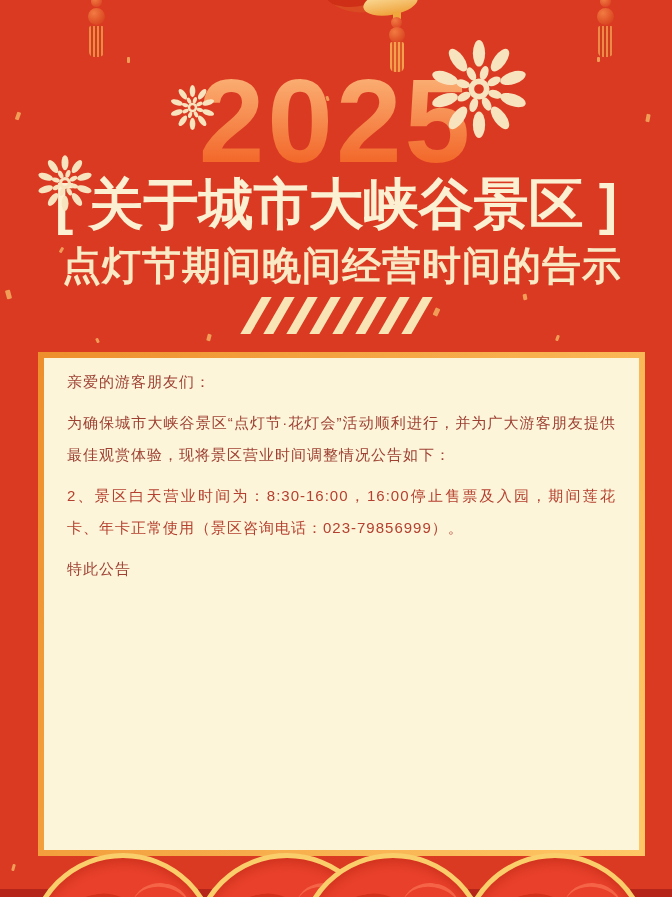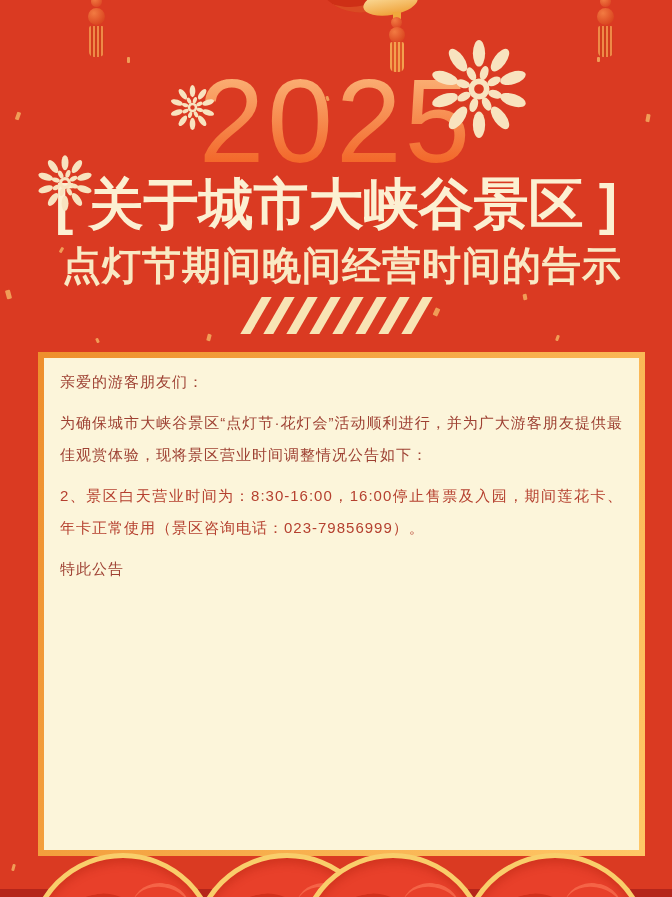--- a/index.html
+++ b/index.html
@@ -34,40 +34,40 @@
   
   .fw{ position:absolute; color:var(--cream,#F8E3BF); z-index:4; }
   .fw svg{ display:block; width:100%; height:100%; fill:currentColor; }
   .fw-large{ left:428px; top:38px; width:102px; height:102px; }
   .fw-medium{ left:169px; top:84px; width:47px; height:47px; }
   .fw-small{ left:36px; top:154px; width:58px; height:58px; }
   
   .speck{ position:absolute; background:rgba(250,200,110,.7); border-radius:1px; }
   
   .year{ position:absolute; left:0; right:0; top:62px; z-index:2; text-align:center;
-     font-size:118px; line-height:1; font-weight:400; letter-spacing:3px;
+     font-size:118px; line-height:1; font-weight:700; letter-spacing:3px;
      background:linear-gradient(180deg,var(--year_top,#FCBB80),var(--year_bottom,#F1591B));
      -webkit-background-clip:text; background-clip:text; color:transparent; }
   .title{ position:absolute; left:0; right:0; top:174px; z-index:3; text-align:center;
      font-size:55px; line-height:1.1; font-weight:800; color:var(--title_text,#FCF0D2); }
   .subtitle{ position:absolute; left:12px; right:0; top:243px; z-index:3; text-align:center;
      font-size:39px; line-height:1.2; font-weight:800; letter-spacing:1px;
      color:var(--subtitle_text,#F9E9C4); }
   .slashes{ position:absolute; left:0; right:0; top:297px; z-index:3;
      display:flex; justify-content:center; gap:13px; }
   .slash{ width:10px; height:37px; background:var(--slash_color,#F8E4B5); transform:skewX(-30deg); }
   
   .card{ position:absolute; left:38px; top:352px; width:607px; height:504px; z-index:5;
      background:var(--card_bg,#FCF5DA);
      border:6px solid transparent;
      border-image:linear-gradient(115deg,var(--card_border_dark,#EE8F2D),var(--card_border_light,#FFC766)) 1;
      padding:8px 16px 0 16px;
      font-size:15px; line-height:32px; letter-spacing:1px;
      color:var(--body_text,#9E4133); text-align:justify; }
-  .card p{ margin:0 0 9px; }
+  .card p{ margin:0 7px 9px; }
   .item1{ font-weight:bold; color:var(--item1_text,#C23A25); }
   .item{ color:var(--item_text,#B5402F); }
   .hl{ background:var(--highlight_bg,#A30D0D); color:var(--highlight_text,#FBEFD8);
      font-weight:bold; padding:3px 4px;
      -webkit-box-decoration-break:clone; box-decoration-break:clone; }
   .closing{ margin-top:2px; }
   .sign-block{ margin-top:12px; text-align:right; }
   
   .bottom-shade{ position:absolute; left:0; right:0; bottom:0; height:8px; background:#B5251A; z-index:1; }
   .ball{ position:absolute; top:853px; width:190px; height:190px; border-radius:50%;

